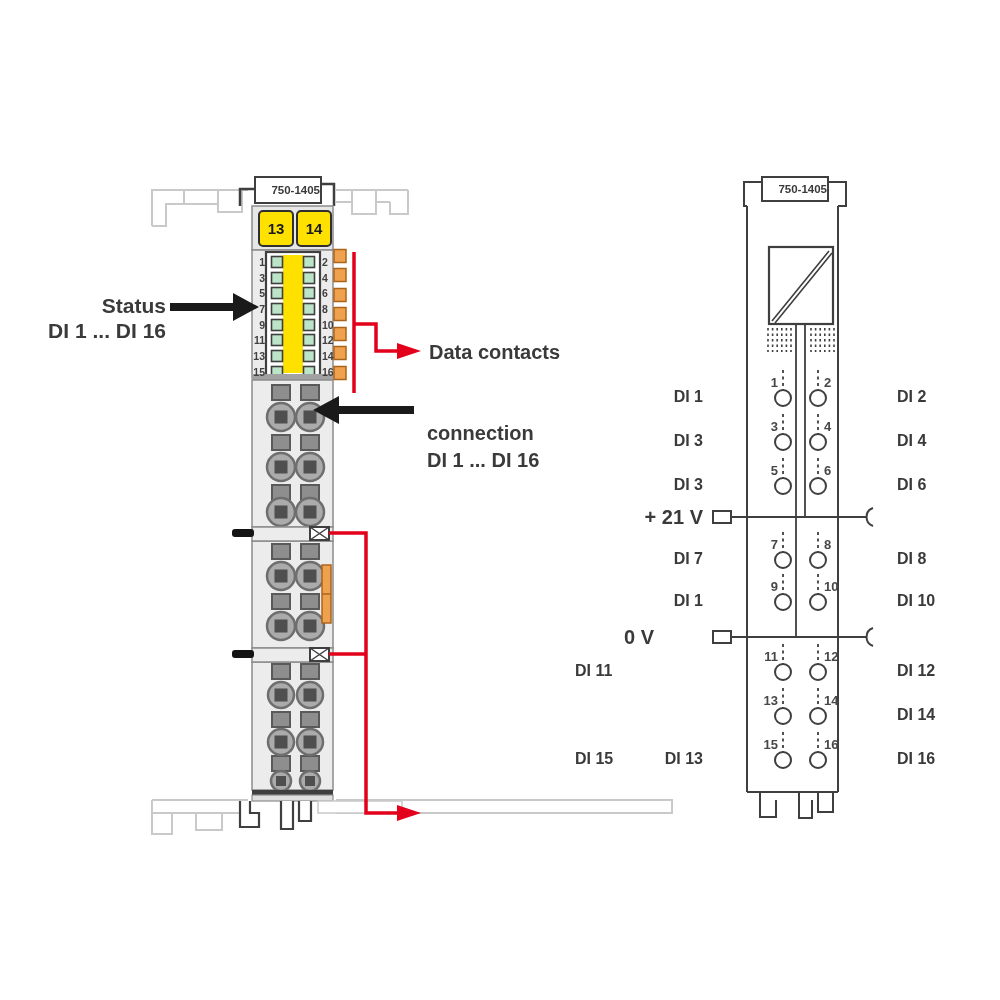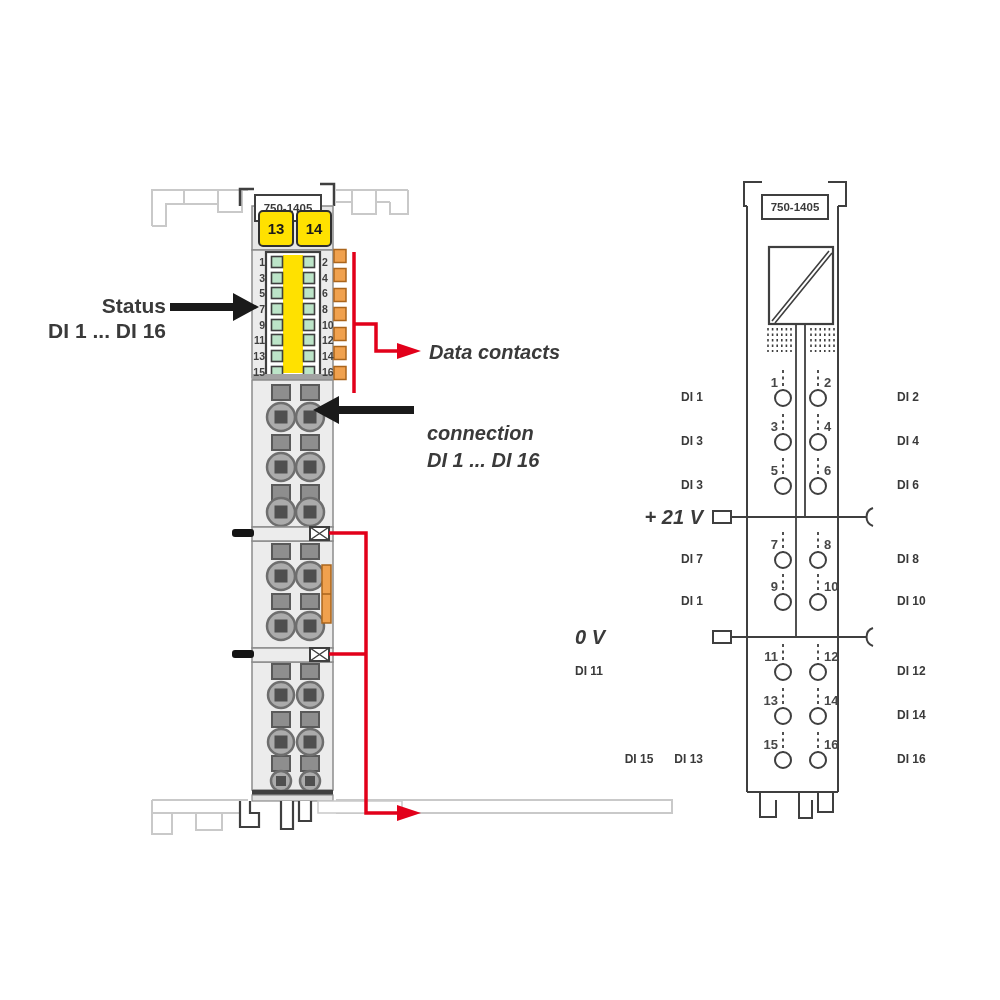--- a/index.html
+++ b/index.html
@@ -1,28 +1,28 @@
 <!DOCTYPE html>
 <html><head>
 <meta charset="utf-8">
 <style>
   html,body{margin:0;padding:0;background:#fff;}
   .canvas{position:relative;width:1000px;height:1000px;background:#ffffff;overflow:hidden;
           font-family:"Liberation Sans",sans-serif;}
   svg{position:absolute;left:0;top:0;}
   .ann{position:absolute;font-weight:bold;color:#3a3a3a;white-space:nowrap;}
   .ann-lg{font-size:21px;line-height:25px;}
-  .ann-md{font-size:20px;line-height:24px;font-style:italic;}
+  .ann-md{font-size:20px;line-height:24px;}
   .part-label{position:absolute;background:#fff;border:2.5px solid #3f3f3f;color:#3a3a3a;
-              font-weight:bold;font-size:11.5px;text-align:center;margin-top:18px;}
+              font-weight:bold;font-size:11.5px;text-align:right;}
   .addr-btn{position:absolute;width:32px;height:33px;background:#ffe100;border:2.5px solid #2f2f2f;
             border-radius:5px;color:#1a1a1a;font-weight:bold;font-size:15px;text-align:center;line-height:33px;}
   .led-num{position:absolute;width:16px;font-weight:bold;font-size:10.5px;line-height:12px;color:#3f3f3f;}
   .jack-num{position:absolute;width:32px;font-weight:bold;font-size:13px;line-height:15px;color:#474747;}
-  .di-label{position:absolute;font-weight:bold;font-size:12px;line-height:24px;color:#3a3a3a;white-space:nowrap;}
+  .di-label{position:absolute;font-weight:bold;font-size:16px;line-height:24px;color:#3a3a3a;white-space:nowrap;}
   sup{font-size:10px;}
 </style>
 </head>
 <body>
 
 <div class="canvas">
 
   <svg id="art" width="1000" height="1000" viewBox="0 0 1000 1000">
 
     <g fill="none" stroke="#c9c9c9" stroke-width="2">
@@ -257,21 +257,21 @@
   <div class="ann ann-lg" style="left:30px;top:293px;width:136px;text-align:right;">Status</div>
   <div class="ann ann-lg" style="left:30px;top:318px;width:136px;text-align:right;">DI 1 ... DI 16</div>
 
   <div class="ann ann-md" style="left:429px;top:340px;">Data contacts</div>
 
   <div class="ann ann-md" style="left:427px;top:421px;">connection</div>
   <div class="ann ann-md" style="left:427px;top:448px;">DI 1 ... DI 16</div>
 
 
   <div class="ann ann-md" style="left:575px;top:505px;width:128px;text-align:right;">+ 21 V</div>
-  <div class="ann ann-md" style="left:575px;top:625px;width:128px;text-align:left;">0 V</div>
+  <div class="ann ann-md" style="left:575px;top:625px;width:128px;text-align:center;">0 V</div>
 
   <div id="overlay">
       <div class="led-num" style="left: 249px; top: 256px; width: 16px; text-align: right;">1</div>
       <div class="led-num" style="left: 322px; top: 256px; width: 16px; text-align: left;">2</div>
       <div class="led-num" style="left: 249px; top: 272px; width: 16px; text-align: right;">3</div>
       <div class="led-num" style="left: 322px; top: 272px; width: 16px; text-align: left;">4</div>
       <div class="led-num" style="left: 249px; top: 287px; width: 16px; text-align: right;">5</div>
       <div class="led-num" style="left: 322px; top: 287px; width: 16px; text-align: left;">6</div>
       <div class="led-num" style="left: 249px; top: 303px; width: 16px; text-align: right;">7</div>
       <div class="led-num" style="left: 322px; top: 303px; width: 16px; text-align: left;">8</div>
@@ -306,16 +306,16 @@
       <div class="jack-num" style="left: 746px; top: 649px; width: 32px; text-align: right;">11</div>
       <div class="jack-num" style="left: 824px; top: 649px; width: 32px; text-align: left;">12</div>
       <div class="di-label" style="left: 575px; top: 659px; width: 128px; text-align: left;">DI 11</div>
       <div class="di-label" style="left: 897px; top: 659px; width: 120px; text-align: left;">DI 12</div>
       <div class="jack-num" style="left: 746px; top: 693px; width: 32px; text-align: right;">13</div>
       <div class="jack-num" style="left: 824px; top: 693px; width: 32px; text-align: left;">14</div>
       <div class="di-label" style="left: 575px; top: 703px; width: 128px; text-align: right; margin-top: 44px;">DI 13</div>
       <div class="di-label" style="left: 897px; top: 703px; width: 120px; text-align: left;">DI 14</div>
       <div class="jack-num" style="left: 746px; top: 737px; width: 32px; text-align: right;">15</div>
       <div class="jack-num" style="left: 824px; top: 737px; width: 32px; text-align: left;">16</div>
-      <div class="di-label" style="left: 575px; top: 747px; width: 128px; text-align: center;">DI 15</div>
+      <div class="di-label" style="left: 575px; top: 747px; width: 128px; text-align: left;">DI 15</div>
       <div class="di-label" style="left: 897px; top: 747px; width: 120px; text-align: left;">DI 16</div>
     </div>
 </div>
 
 </body></html>

